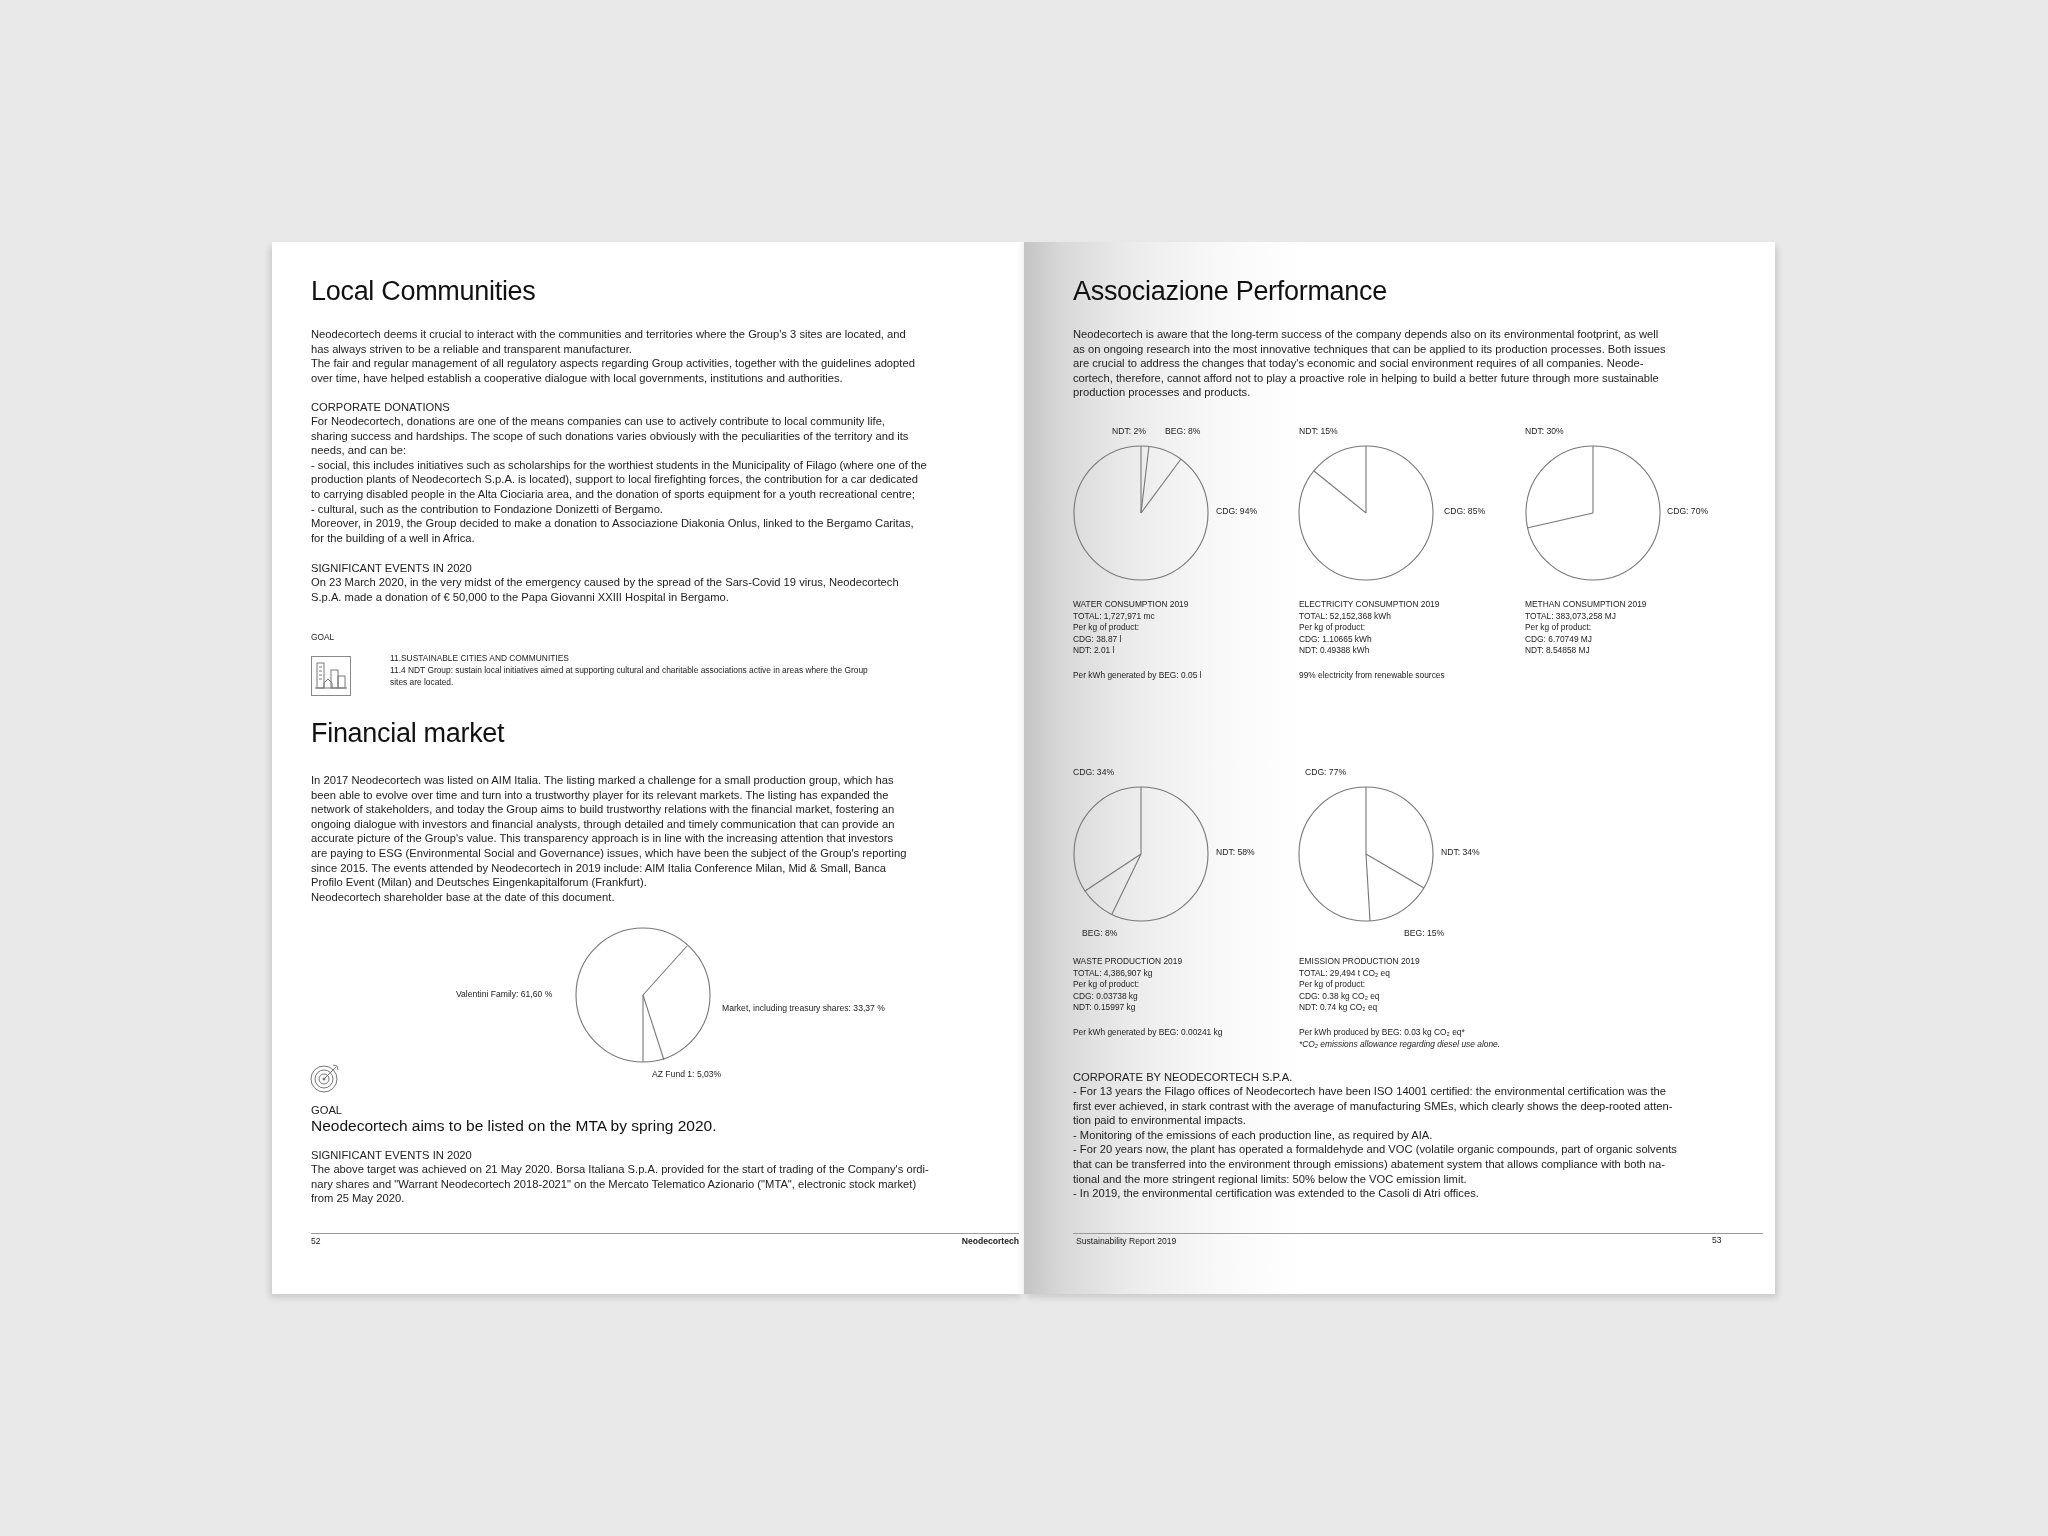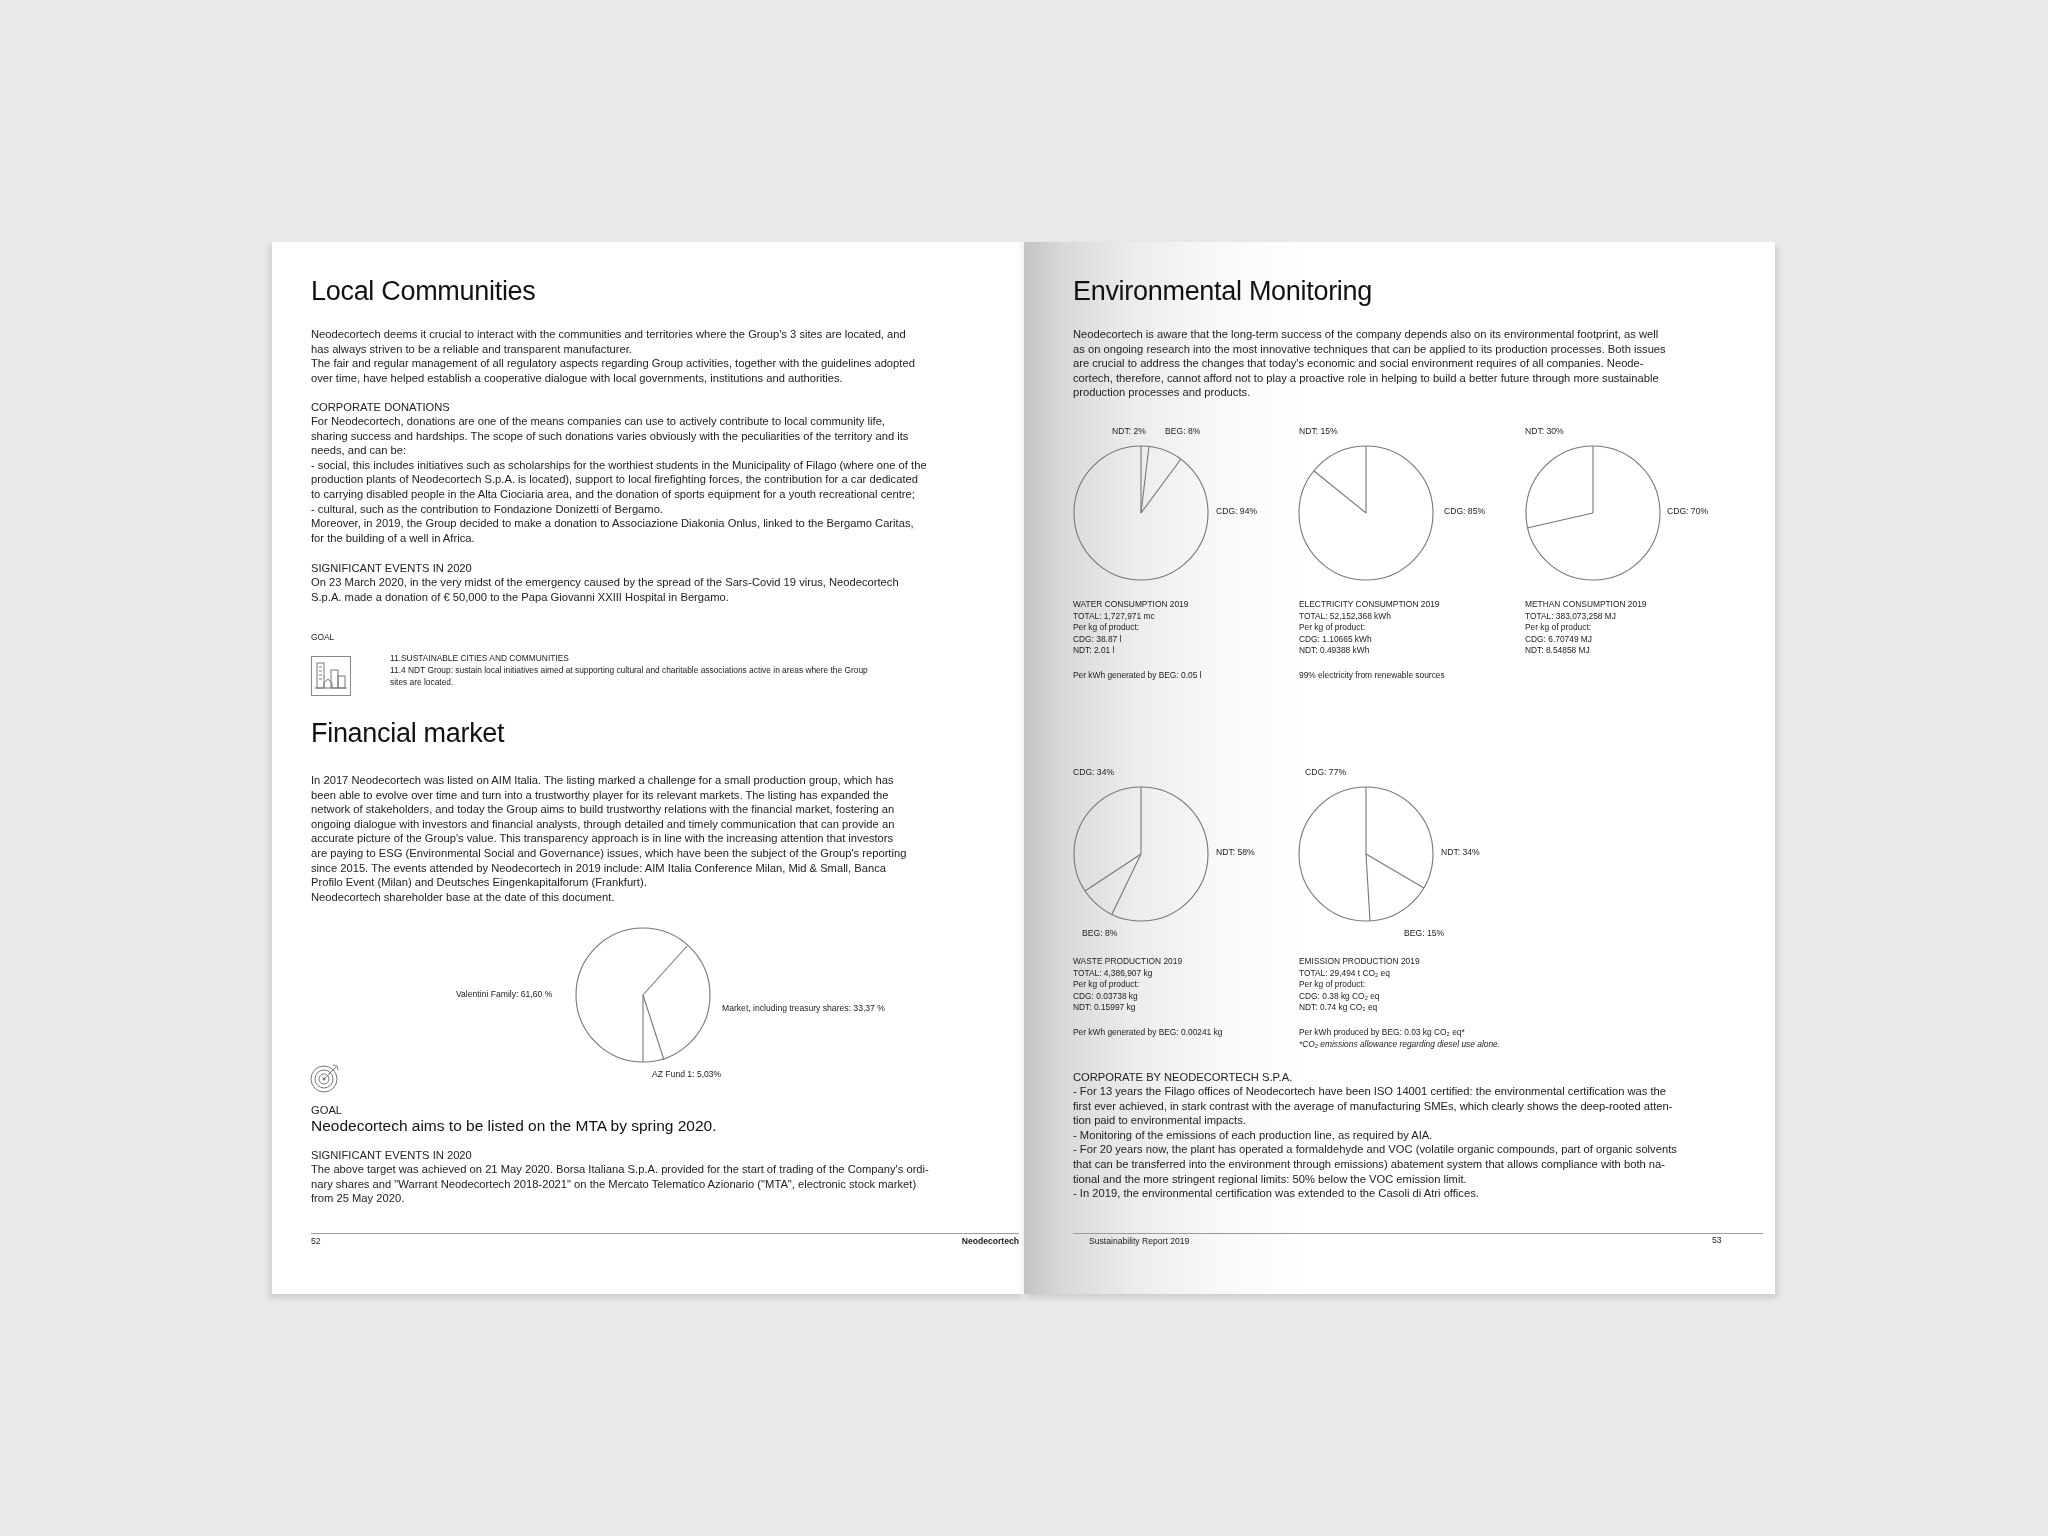--- a/index.html
+++ b/index.html
@@ -104,21 +104,21 @@
   <p class="p" style="left:39px;top:920px;width:700px;">The above target was achieved on 21 May 2020. Borsa Italiana S.p.A. provided for the start of trading of the Company's ordi-
 nary shares and "Warrant Neodecortech 2018-2021" on the Mercato Telematico Azionario ("MTA", electronic stock market)
 from 25 May 2020.</p>
 
   <div class="rule" style="left:39px;top:991px;width:708px;"></div>
   <div class="footer" style="left:39px;top:994px;">52</div>
   <div class="footer" style="right:5px;top:994px;font-weight:700;">Neodecortech</div>
 </div>
 
 <div class="page right">
-  <h1 style="left:49px;top:34px;">Environmental Monitoring</h1>
+  <h1 style="left:49px;top:34px;">Associazione Performance</h1>
   <p class="p" style="left:49px;top:85px;width:700px;">Neodecortech is aware that the long-term success of the company depends also on its environmental footprint, as well
 as on ongoing research into the most innovative techniques that can be applied to its production processes. Both issues
 are crucial to address the changes that today's economic and social environment requires of all companies. Neode-
 cortech, therefore, cannot afford not to play a proactive role in helping to build a better future through more sustainable
 production processes and products.</p>
 
   <div class="lbl" style="left:88px;top:184px;">NDT: 2%</div>
   <div class="lbl" style="left:141px;top:184px;">BEG: 8%</div>
   <div class="abs" style="left:48px;top:202px;width:138px;height:138px;">
     <svg class="pie" width="138" height="138" viewBox="0 0 138 138">
@@ -209,15 +209,15 @@
   <p class="p" style="left:49px;top:842px;width:705px;">- For 13 years the Filago offices of Neodecortech have been ISO 14001 certified: the environmental certification was the
 first ever achieved, in stark contrast with the average of manufacturing SMEs, which clearly shows the deep-rooted atten-
 tion paid to environmental impacts.
 - Monitoring of the emissions of each production line, as required by AIA.
 - For 20 years now, the plant has operated a formaldehyde and VOC (volatile organic compounds, part of organic solvents
 that can be transferred into the environment through emissions) abatement system that allows compliance with both na-
 tional and the more stringent regional limits: 50% below the VOC emission limit.
 - In 2019, the environmental certification was extended to the Casoli di Atri offices.</p>
 
   <div class="rule" style="left:49px;top:991px;width:690px;"></div>
-  <div class="footer" style="left:65px;top:994px;">Sustainability Report 2019</div>
+  <div class="footer" style="left:52px;top:994px;">Sustainability Report 2019</div>
   <div class="footer" style="left:688px;top:993px;">53</div>
 </div>
 
 </body></html>

